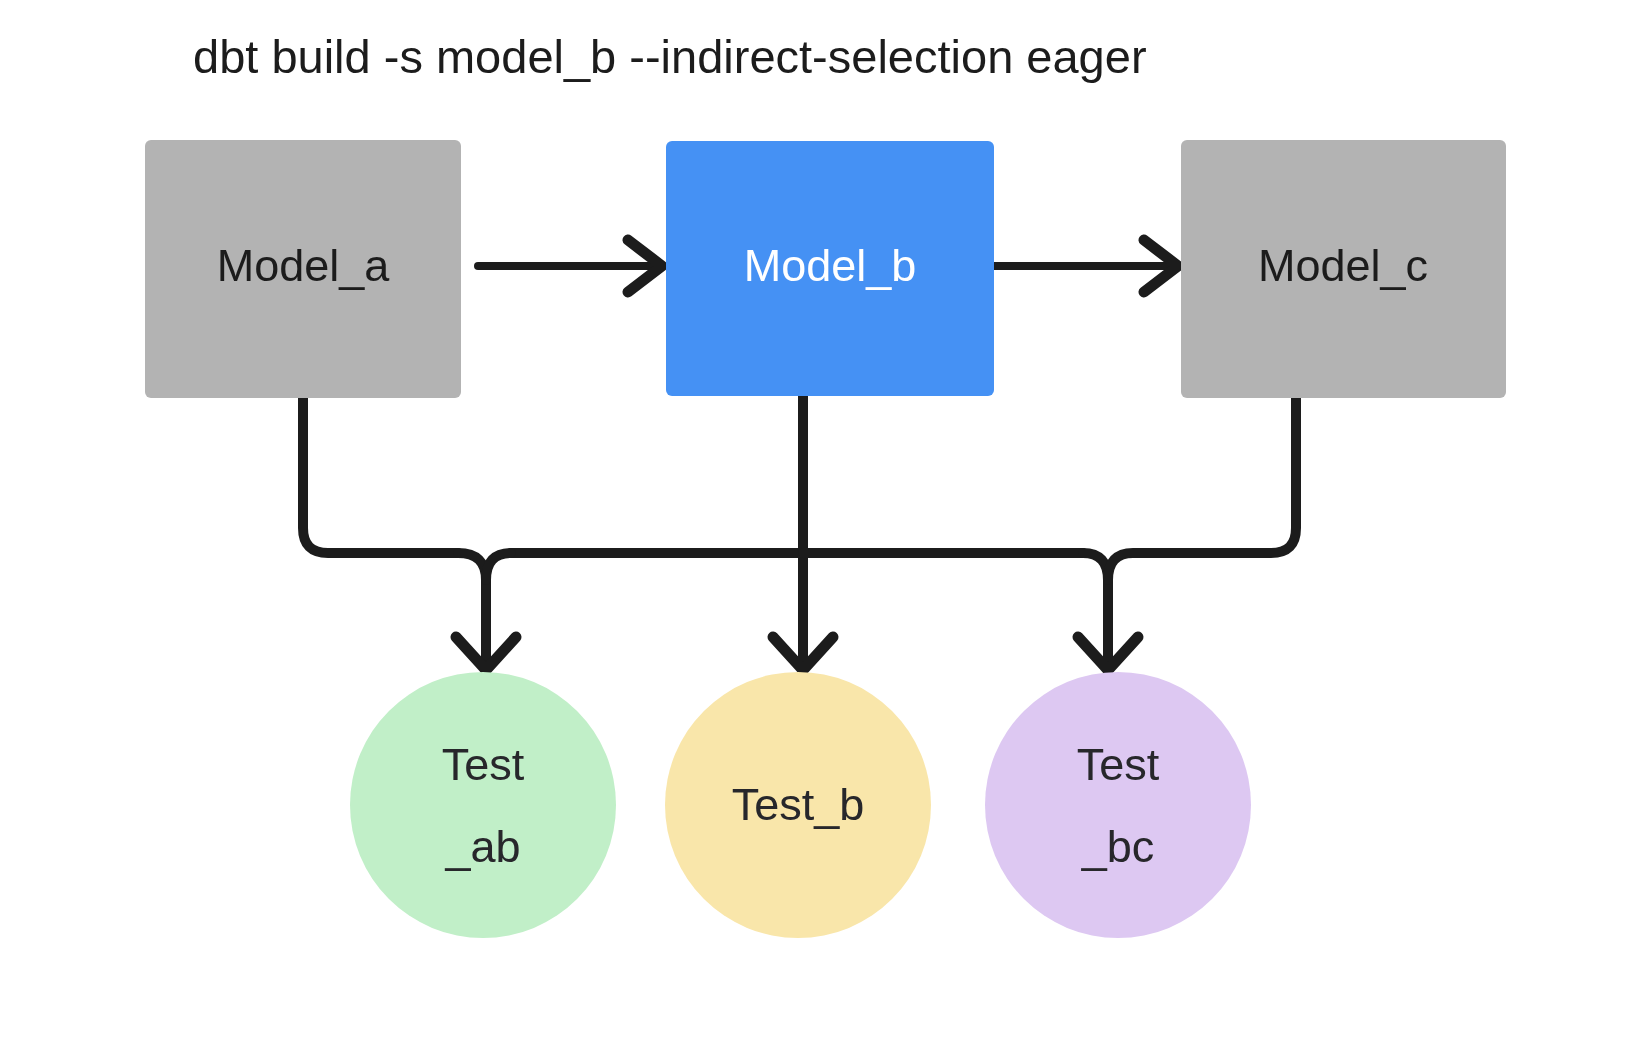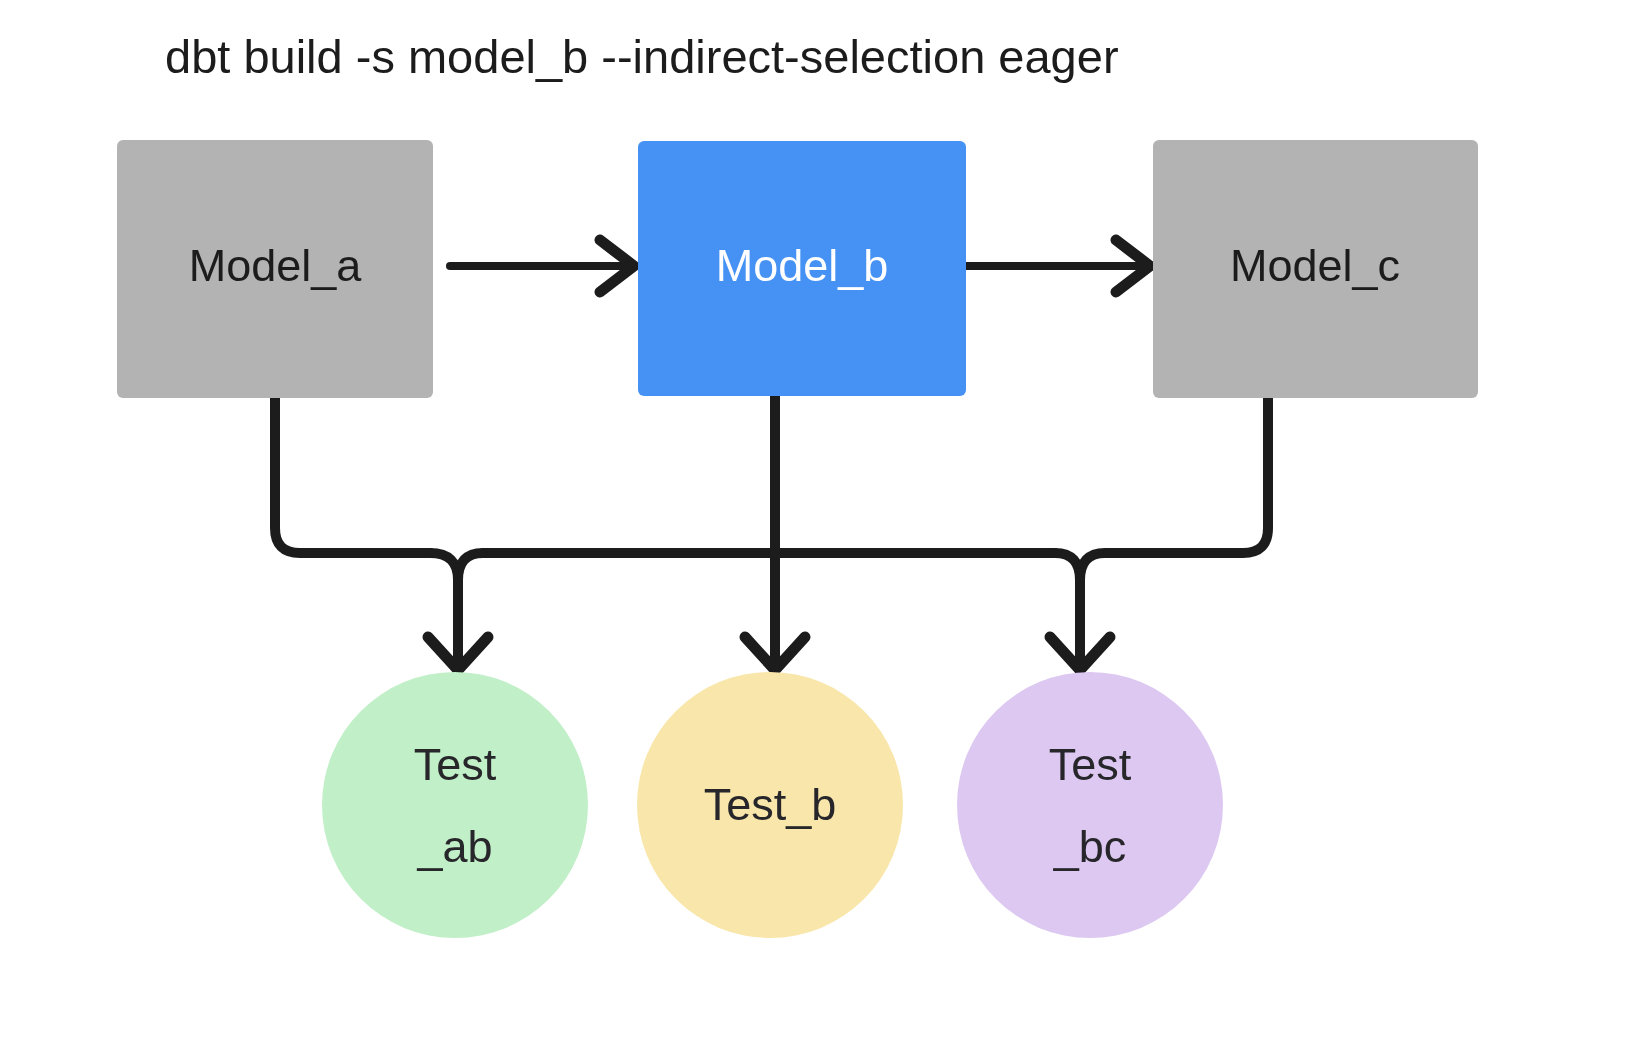--- a/index.html
+++ b/index.html
@@ -8,20 +8,21 @@
     padding: 0;
     background: #ffffff;
   }
   #canvas {
     position: relative;
     width: 1576px;
     height: 1060px;
     background: #ffffff;
     overflow: hidden;
     font-family: "Liberation Sans", sans-serif;
+    margin-left: 28px;
   }
   #diagram-svg {
     position: absolute;
     left: 0;
     top: 0;
     width: 1630px;
     height: 1060px;
   }
   .title-text {
     font-family: "Liberation Sans", sans-serif;

